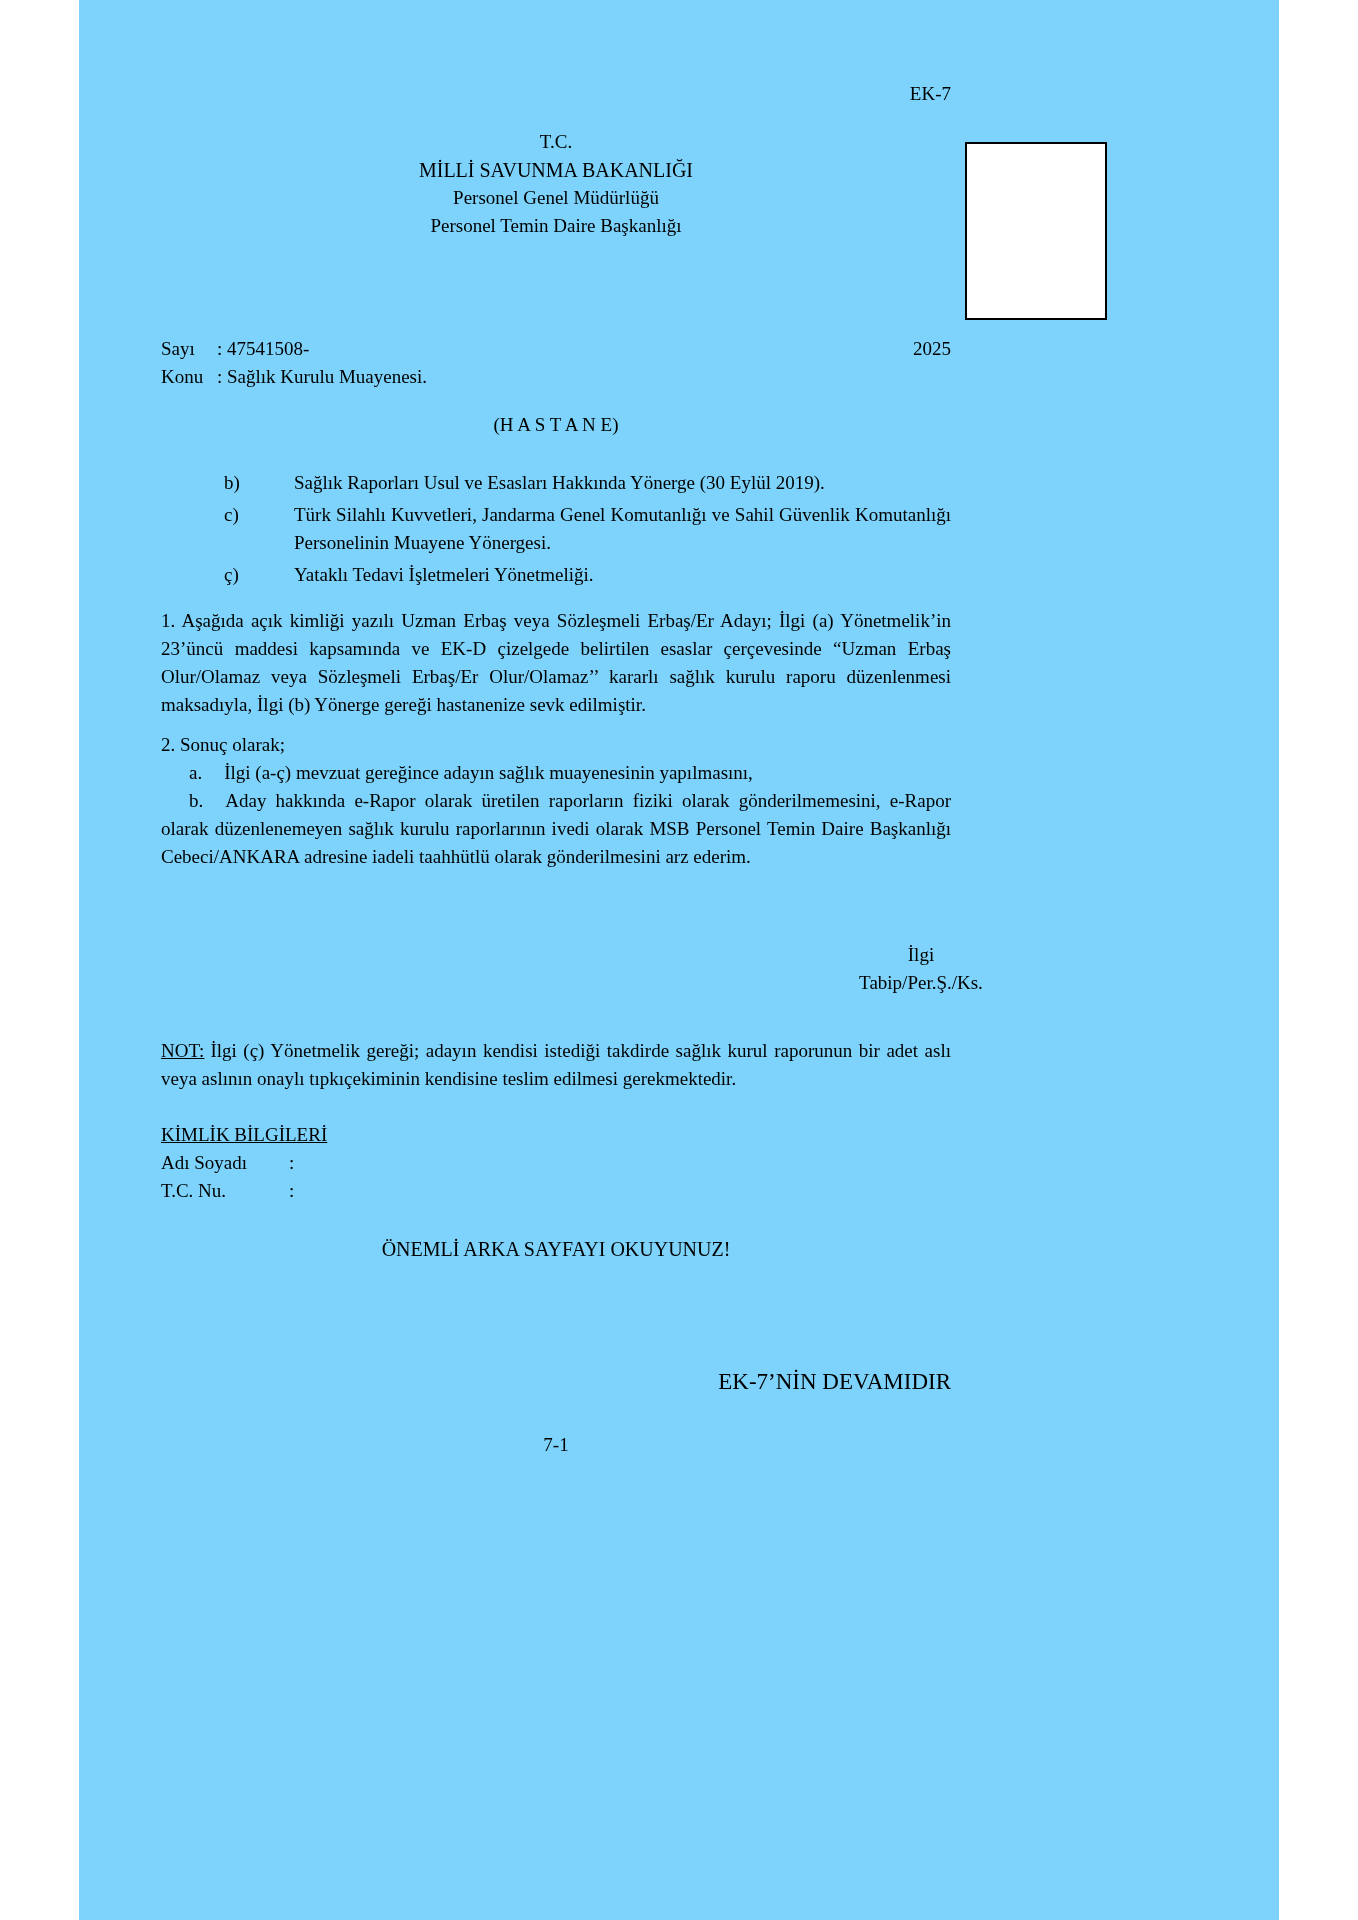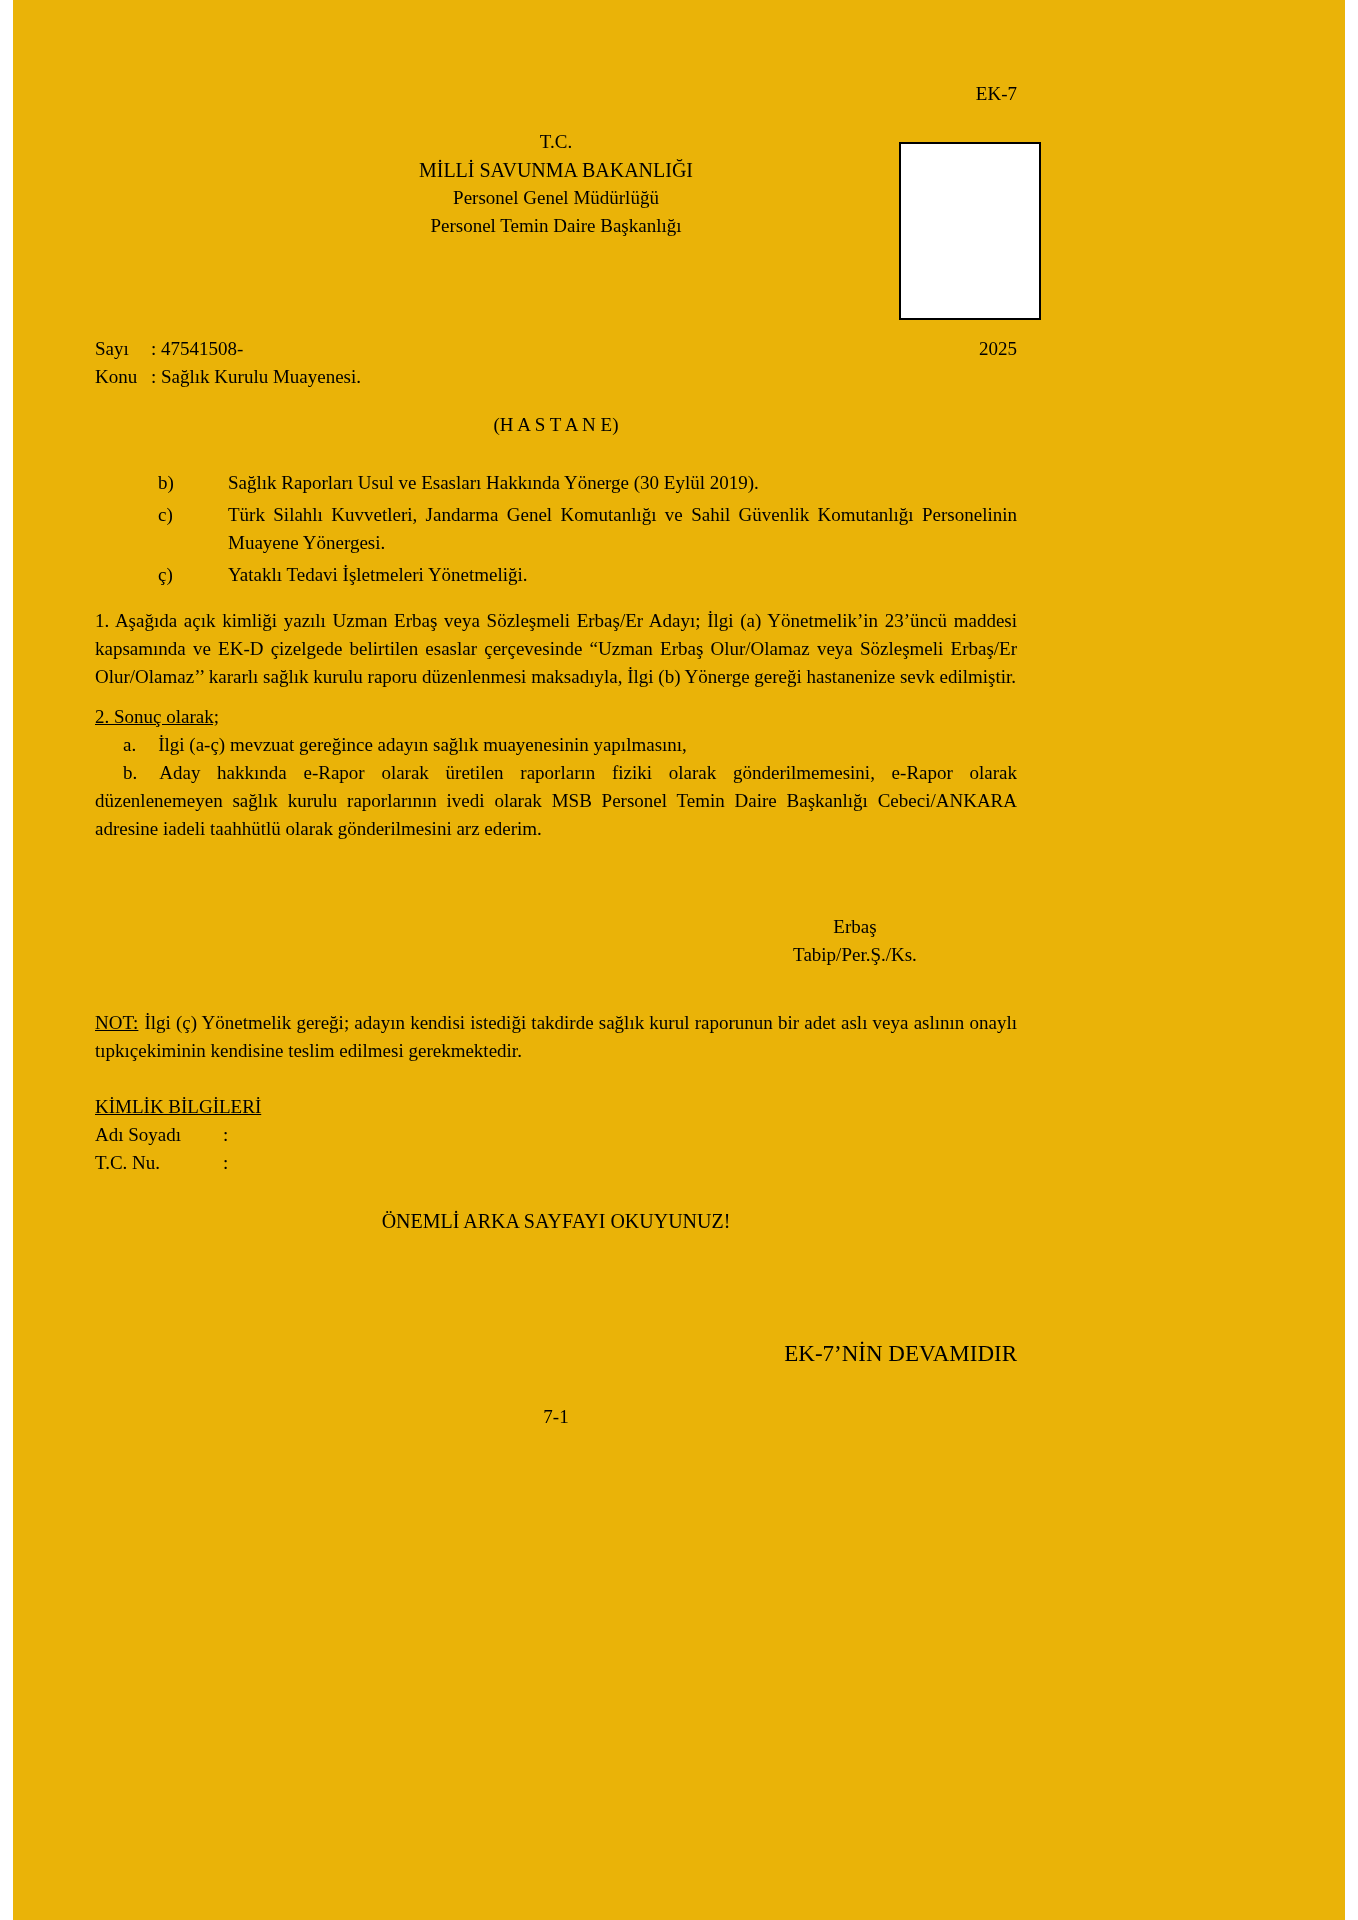--- a/index.html
+++ b/index.html
@@ -1,22 +1,22 @@
 <!DOCTYPE html>
 <html><head>
 <meta charset="utf-8">
 <style>
   * { margin: 0; padding: 0; box-sizing: border-box; }
   html, body { background: #ffffff; }
   .page {
     position: relative;
-    width: 1332px;
+    width: 1200px;
     height: 1920px;
     margin: 0 auto;
-    background: #eab308;
+    background: #7dd3fc;
     color: #000000;
     font-family: "Liberation Serif", "DejaVu Serif", serif;
     font-size: 19px;
     line-height: 28px;
   }
   .content { padding: 80px 328px 0 82px; }
 
   .ek-tag { text-align: right; }
 
   .letterhead { text-align: center; margin-top: 20px; }
@@ -38,21 +38,21 @@
 
   .addressee { text-align: center; margin-top: 20px; }
 
   .ilgi { margin-top: 30px; }
   .ilgi-item { display: grid; grid-template-columns: 63px 70px 1fr; }
   .ilgi-item + .ilgi-item { margin-top: 4px; }
   .ilgi-text { text-align: justify; }
 
   .para { text-align: justify; }
   .para1 { margin-top: 18px; }
-  .para2-intro { margin-top: 12px; text-decoration: underline; }
+  .para2-intro { margin-top: 12px; }
 
   .sub-line { padding-left: 28px; }
   .sub-marker { margin-right: 22px; }
   .sub-para { text-indent: 28px; text-align: justify; }
 
   .signature { margin-top: 70px; margin-left: 600px; width: 320px; text-align: center; }
 
   .note { margin-top: 40px; text-align: justify; }
   .note-label { text-decoration: underline; margin-right: 6px; }
 
@@ -118,21 +118,21 @@
 
     <div class="sub-line">
       <span class="sub-marker">a.</span><span>İlgi (a-ç) mevzuat gereğince adayın sağlık muayenesinin yapılmasını,</span>
     </div>
 
     <p class="sub-para">
       <span class="sub-marker">b.</span><span>Aday hakkında e-Rapor olarak üretilen raporların fiziki olarak gönderilmemesini, e-Rapor olarak düzenlenemeyen sağlık kurulu raporlarının ivedi olarak MSB Personel Temin Daire Başkanlığı Cebeci/ANKARA adresine iadeli taahhütlü olarak gönderilmesini arz ederim.</span>
     </p>
 
     <div class="signature">
-      <div>Erbaş</div>
+      <div>İlgi</div>
       <div>Tabip/Per.Ş./Ks.</div>
     </div>
 
     <p class="note">
       <span class="note-label">NOT:</span><span>İlgi (ç) Yönetmelik gereği; adayın kendisi istediği takdirde sağlık kurul raporunun bir adet aslı veya aslının onaylı tıpkıçekiminin kendisine teslim edilmesi gerekmektedir.</span>
     </p>
 
     <div class="identity-title">
       <span>KİMLİK BİLGİLERİ</span>
     </div>

